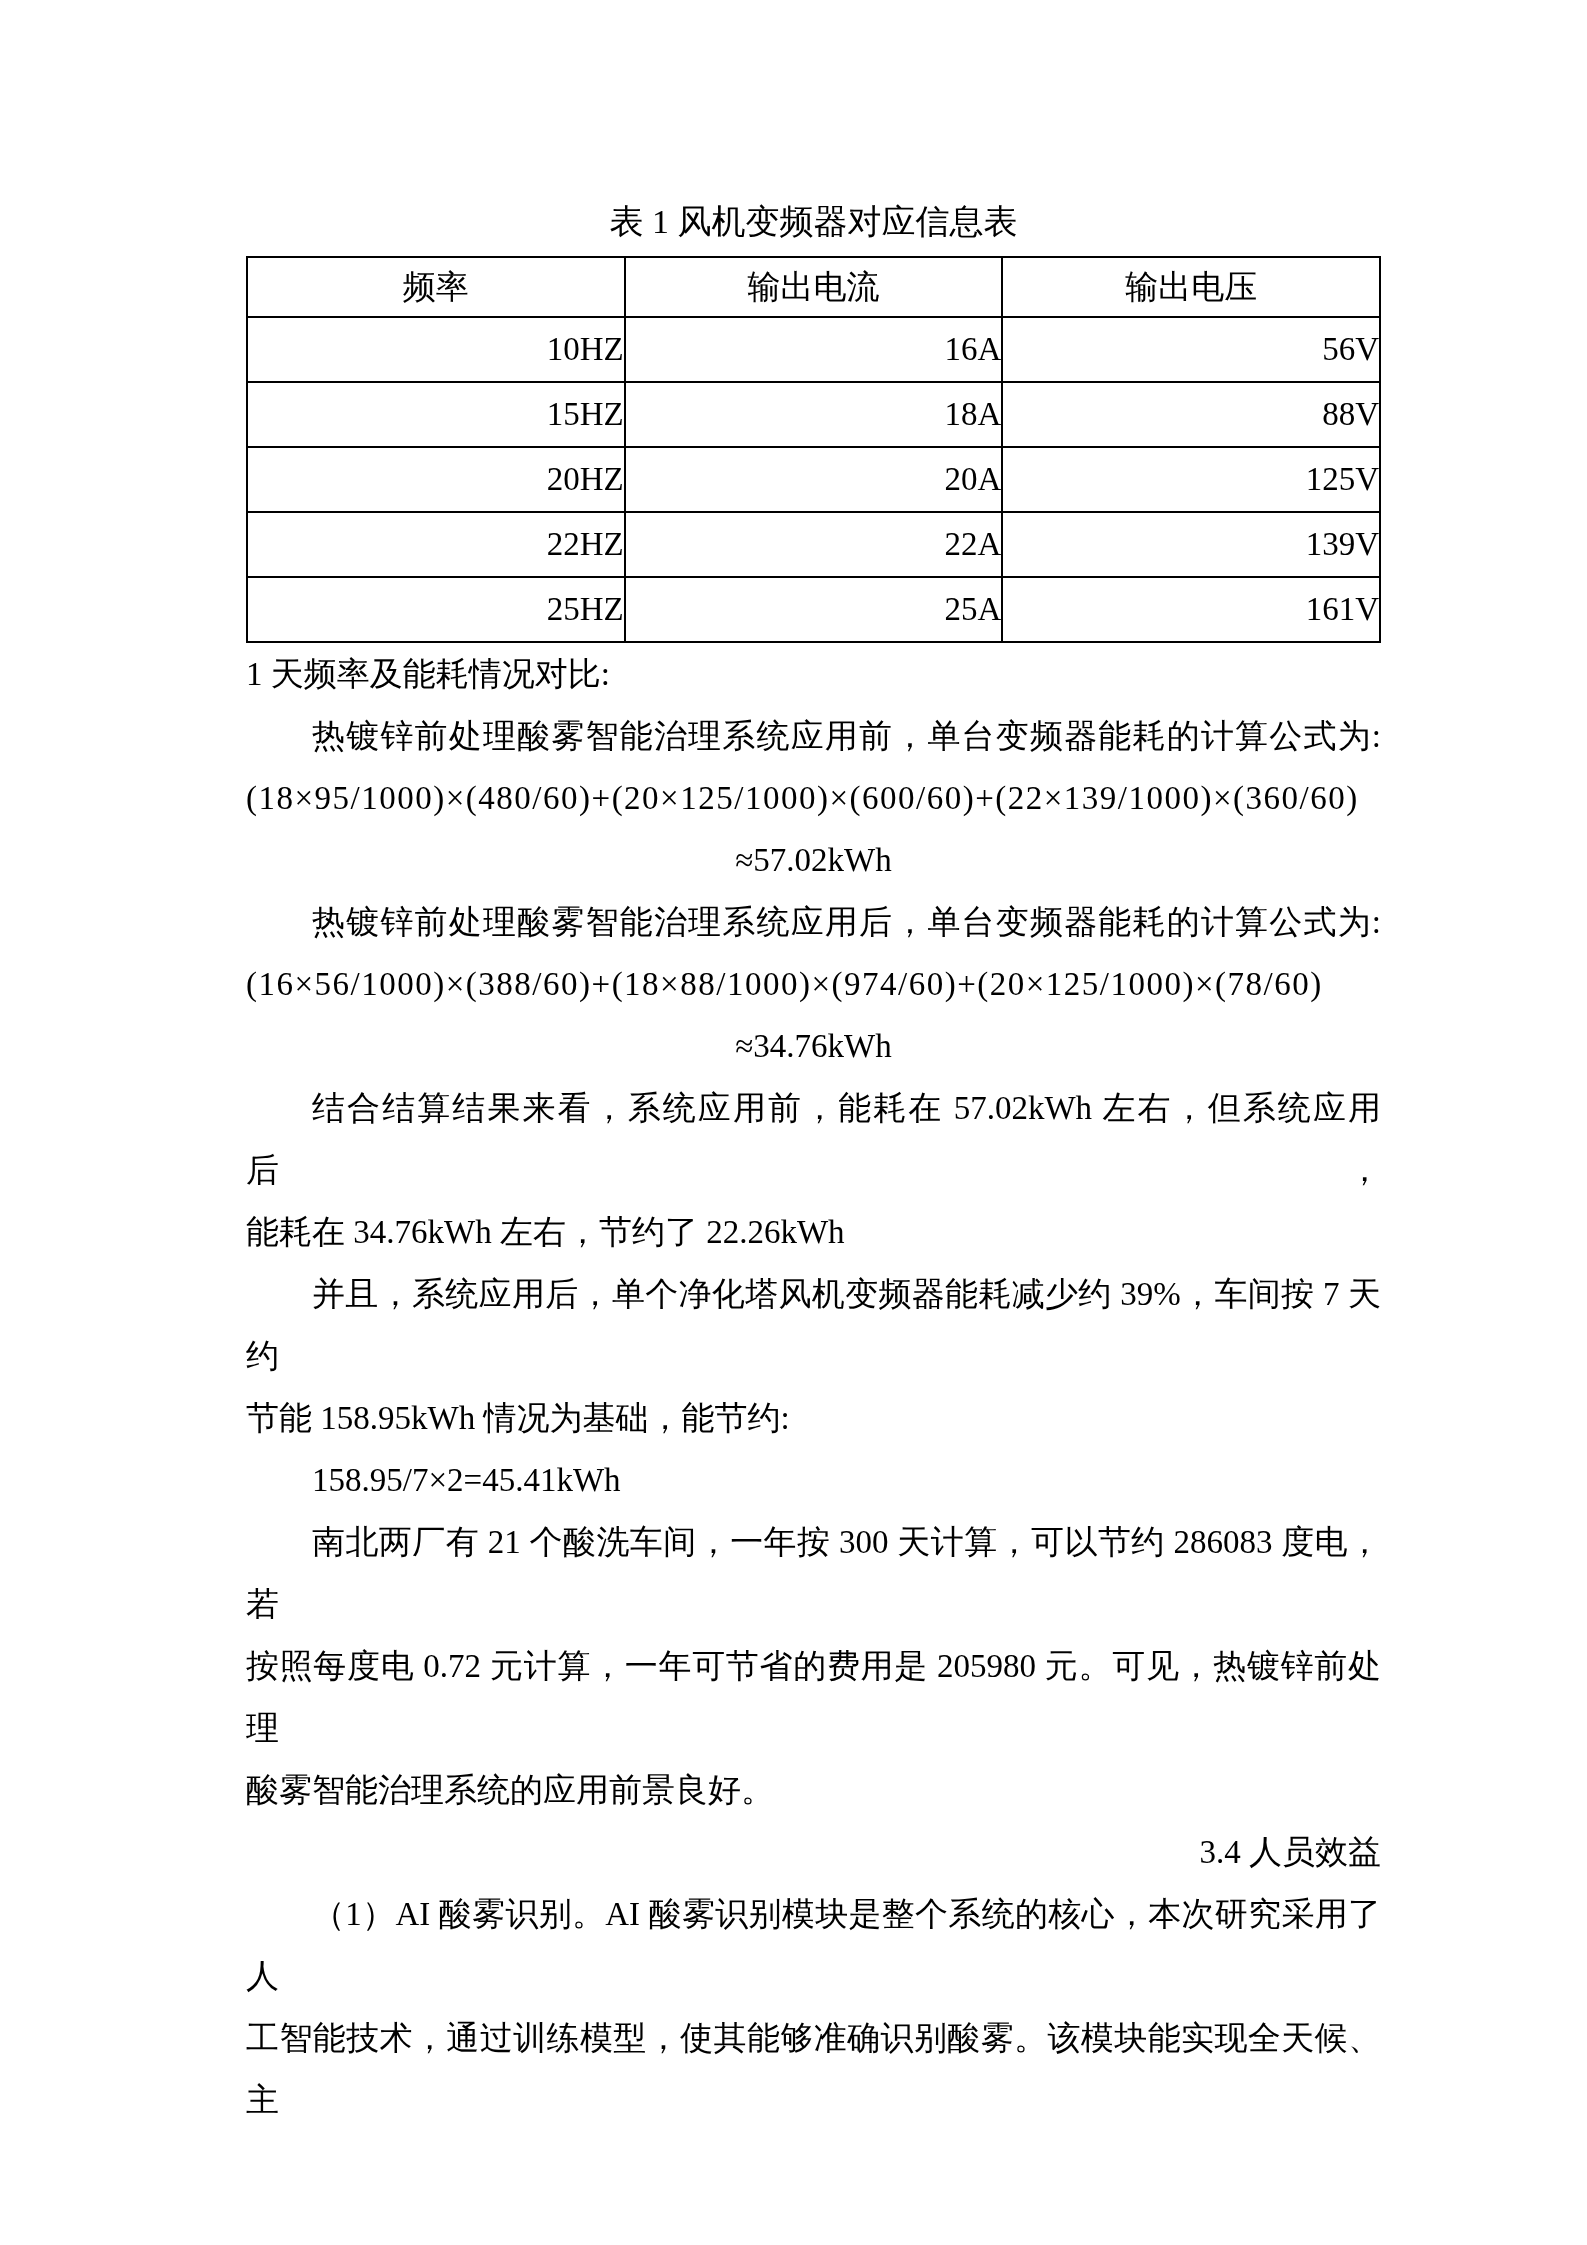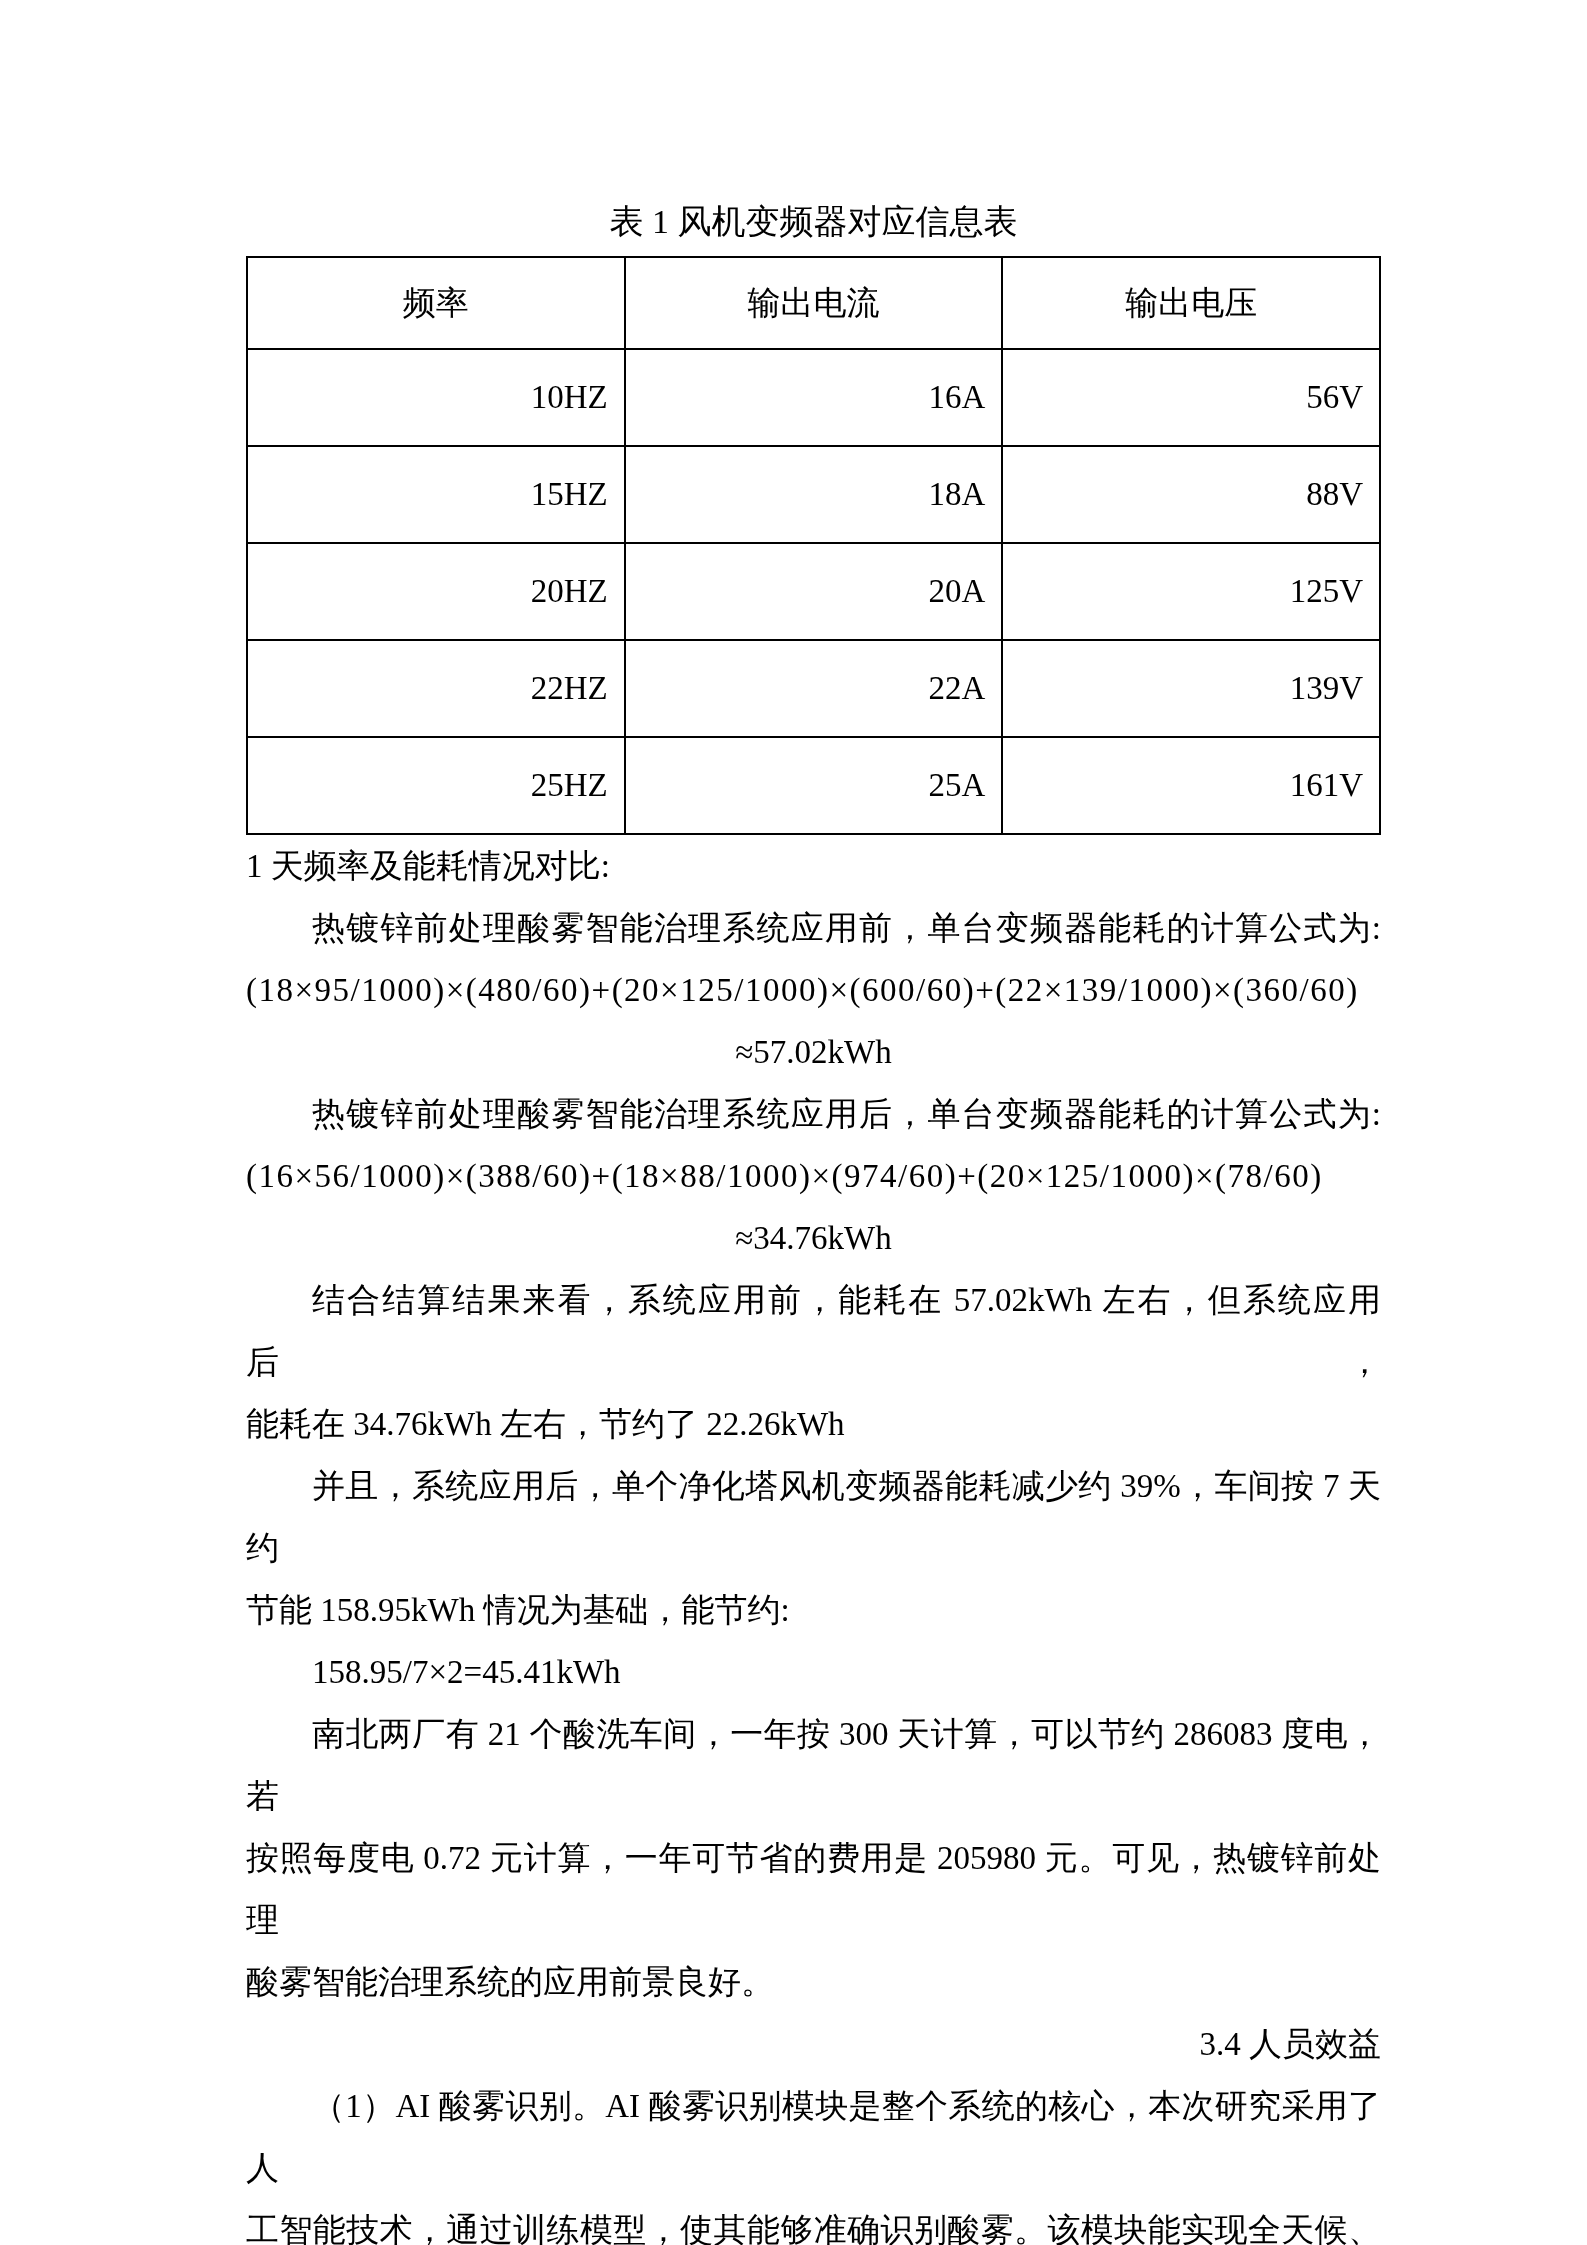--- a/index.html
+++ b/index.html
@@ -31,21 +31,21 @@
     border-collapse: collapse;
     table-layout: fixed;
   }
   table.info-table th,
   table.info-table td {
     border: 2px solid #000000;
     text-align: center;
     vertical-align: middle;
     font-size: 33px;
     font-weight: normal;
-    padding: 16px;
+    padding: 0;
   }
   table.info-table th { height: 58px; }
   table.info-table td { height: 63px; text-align: right; }
   .body-text {
     font-size: 33px;
     line-height: 62px;
   }
   .line { min-height: 62px; }
   .indent { text-indent: 66px; }
   .fill {

